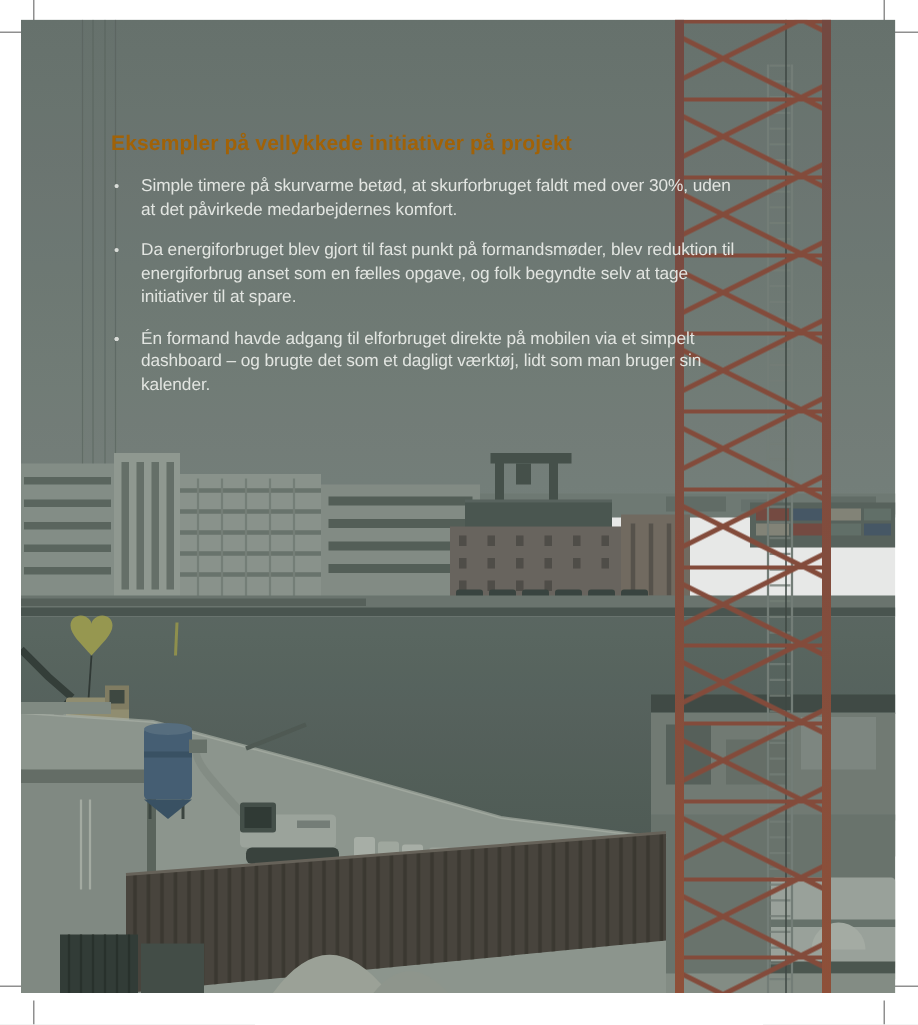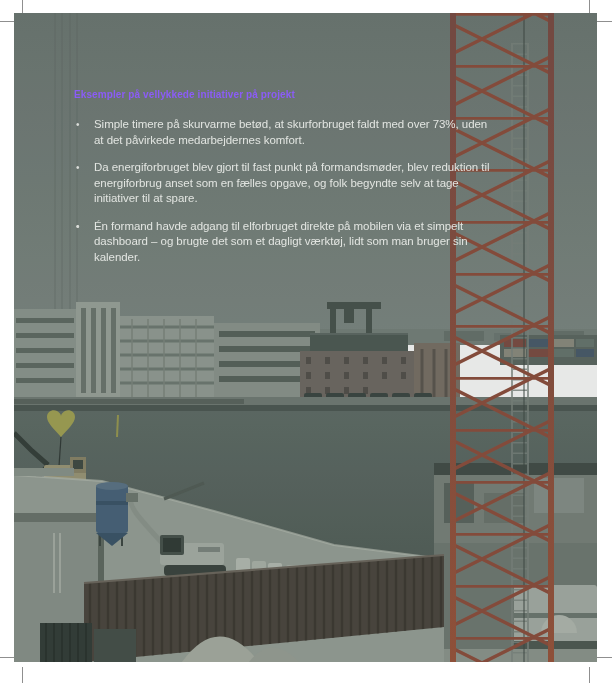--- a/index.html
+++ b/index.html
@@ -15,22 +15,22 @@
   .photo svg{display:block;}
   
   .crop{position:absolute;background:#8f8f8f;}
   .crop.v{width:1px;height:16px;}
   .crop.h{height:1px;width:16px;}
   
   .slide-text{
     position:absolute;left:74px;top:87px;width:418px;color:#e9ebe7;
   }
   .slide-title{
-    font-size:10px;font-weight:700;letter-spacing:0.1px;line-height:16px;
-    margin:0 0 14px 0;color:#8b5cf6;
+    font-size:14px;font-weight:700;letter-spacing:0.1px;line-height:16px;
+    margin:0 0 14px 0;color:#a16207;
   }
   .bullet-list{margin:0;padding:0;list-style:none;}
   .bullet-item{
     position:relative;padding-left:20px;margin:0 0 12px 0;
     font-size:11.5px;line-height:15.5px;letter-spacing:-0.05px;color:#e2e5e1;
   }
   .bullet-marker{
     position:absolute;left:2px;top:0;font-size:10px;line-height:15.5px;color:#d9dcd8;
   }
 </style>
@@ -269,21 +269,21 @@
 
       <rect x="0" y="0" width="583" height="649" fill="#37423c" opacity="0.12"></rect>
     </svg>
   </div>
 
   <div class="slide-text">
     <h1 class="slide-title">Eksempler på vellykkede initiativer på projekt</h1>
     <ul class="bullet-list">
       <li class="bullet-item">
         <span class="bullet-marker">•</span>
-        <span>Simple timere på skurvarme betød, at skurforbruget faldt med over 73%, uden at det påvirkede medarbejdernes komfort.</span>
+        <span>Simple timere på skurvarme betød, at skurforbruget faldt med over 30%, uden at det påvirkede medarbejdernes komfort.</span>
       </li>
       <li class="bullet-item">
         <span class="bullet-marker">•</span>
         <span>Da energiforbruget blev gjort til fast punkt på formandsmøder, blev reduktion til energiforbrug anset som en fælles opgave, og folk begyndte selv at tage initiativer til at spare.</span>
       </li>
       <li class="bullet-item">
         <span class="bullet-marker">•</span>
       </li>
       <li class="bullet-item">
         <span class="bullet-marker">•</span>

